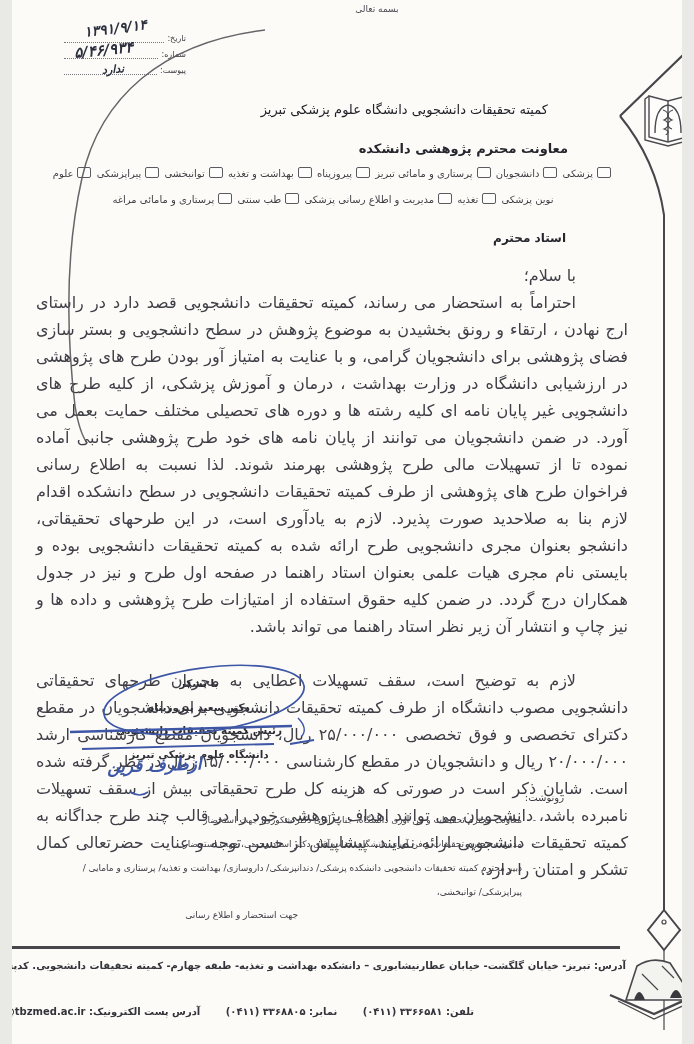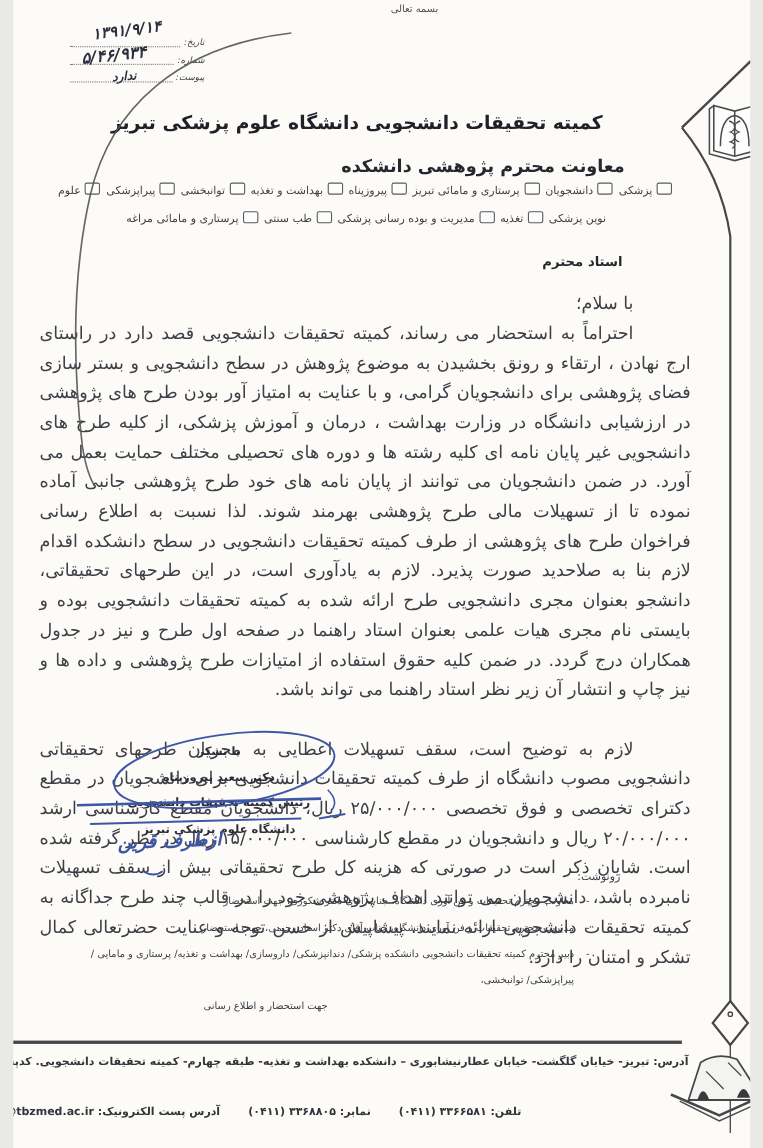--- a/index.html
+++ b/index.html
@@ -20,41 +20,41 @@
   
   .bismillah{
     top:4px;left:290px;width:150px;
     text-align:center;font-size:9px;color:#4b4b52;
   }
   .letterhead{
     top:27px;left:52px;width:122px;
     direction:rtl;font-size:8px;color:#3c3c44;
   }
   .lh-row{display:flex;align-items:flex-end;height:16px;}
-  .lh-label{white-space:nowrap;padding-left:3px;font-style:italic;}
+  .lh-label{white-space:nowrap;padding-left:3px;}
   .lh-dots{flex:1;border-bottom:1px dotted #77777d;height:10px;}
   .hw{
     color:#2c2f3e;
     font-style:italic;
     font-weight:bold;
     letter-spacing:1px;
     white-space:nowrap;
   }
   .hw-date{top:20px;left:72px;font-size:14px;transform:rotate(-7deg);}
   .hw-number{top:41px;left:62px;font-size:15px;transform:rotate(-6deg);}
   .hw-attach{top:63px;left:90px;font-size:11px;transform:rotate(-4deg);}
   
   .org-title{
     top:102px;right:134px;
-    font-size:17px;font-weight:bold;color:#202028;
+    font-size:13px;font-weight:normal;color:#202028;
     white-space:nowrap;
   }
   .dept-heading{
     top:141px;right:114px;
-    font-size:16px;font-weight:bold;color:#26262e;
+    font-size:13px;font-weight:bold;color:#26262e;
     white-space:nowrap;
   }
   .faculty-row{
     top:161px;right:60px;width:578px;
     font-size:10px;line-height:26px;
     text-align:center;color:#3f3f45;
   }
   .fac{white-space:nowrap;}
   .cb{
     display:inline-block;width:12px;height:9px;
@@ -165,21 +165,21 @@
   <div class="abs faculty-row">
     <span class="fac"><span class="cb"></span><span>پزشکی</span></span>
     <span class="fac"><span class="cb"></span><span>دانشجویان</span></span>
     <span class="fac"><span class="cb"></span><span>پرستاری و مامائی تبریز</span></span>
     <span class="fac"><span class="cb"></span><span>پیروزپناه</span></span>
     <span class="fac"><span class="cb"></span><span>بهداشت و تغذیه</span></span>
     <span class="fac"><span class="cb"></span><span>توانبخشی</span></span>
     <span class="fac"><span class="cb"></span><span>پیراپزشکی</span></span>
     <span><span class="cb"></span><span>علوم نوین پزشکی</span></span>
     <span class="fac"><span class="cb"></span><span>تغذیه</span></span>
-    <span class="fac"><span class="cb"></span><span>مدیریت و بوده رسانی پزشکی</span></span>
+    <span class="fac"><span class="cb"></span><span>مدیریت و اطلاع رسانی پزشکی</span></span>
     <span class="fac"><span class="cb"></span><span>طب سنتی</span></span>
     <span class="fac"><span class="cb"></span><span>پرستاری و مامائی مراغه</span></span>
   </div>
 
   <div class="abs prof-heading">استاد محترم</div>
 
   <div class="abs body-flow">
     <div class="salutation">با سلام؛</div>
     <p class="para p1">احتراماً به استحضار می رساند، کمیته تحقیقات دانشجویی قصد دارد در راستای ارج نهادن ، ارتقاء و رونق بخشیدن به موضوع پژوهش در سطح دانشجویی و بستر سازی فضای پژوهشی برای دانشجویان گرامی، و با عنایت به امتیاز آور بودن طرح های پژوهشی در ارزشیابی دانشگاه در وزارت بهداشت ، درمان و آموزش پزشکی، از کلیه طرح های دانشجویی غیر پایان نامه ای کلیه رشته ها و دوره های تحصیلی مختلف حمایت بعمل می آورد. در ضمن دانشجویان می توانند از پایان نامه های خود طرح پژوهشی جانبی آماده نموده تا از تسهیلات مالی طرح پژوهشی بهرمند شوند. لذا نسبت به اطلاع رسانی فراخوان طرح های پژوهشی از طرف کمیته تحقیقات دانشجویی در سطح دانشکده اقدام لازم بنا به صلاحدید صورت پذیرد. لازم به یادآوری است، در این طرحهای تحقیقاتی، دانشجو بعنوان مجری دانشجویی طرح ارائه شده به کمیته تحقیقات دانشجویی بوده و بایستی نام مجری هیات علمی بعنوان استاد راهنما در صفحه اول طرح و نیز در جدول همکاران درج گردد. در ضمن کلیه حقوق استفاده از امتیازات طرح پژوهشی و داده ها و نیز چاپ و انتشار آن زیر نظر استاد راهنما می تواند باشد.</p>
     <p class="para p2">لازم به توضیح است، سقف تسهیلات اعطایی به مجریان طرحهای تحقیقاتی دانشجویی مصوب دانشگاه از طرف کمیته تحقیقات دانشجویی برای دانشجویان در مقطع دکترای تخصصی و فوق تخصصی ۲۵/۰۰۰/۰۰۰ ریال، دانشجویان مقطع کارشناسی ارشد ۲۰/۰۰۰/۰۰۰ ریال و دانشجویان در مقطع کارشناسی ۱۵/۰۰۰/۰۰۰ ریال در نظر گرفته شده است. شایان ذکر است در صورتی که هزینه کل طرح تحقیقاتی بیش از سقف تسهیلات نامبرده باشد، دانشجویان می توانند اهداف پژوهشی خود را در قالب چند طرح جداگانه به کمیته تحقیقات دانشجویی ارائه نمایند. پیشاپیش از حسن توجه و عنایت حضرتعالی کمال تشکر و امتنان را دارد.</p>

